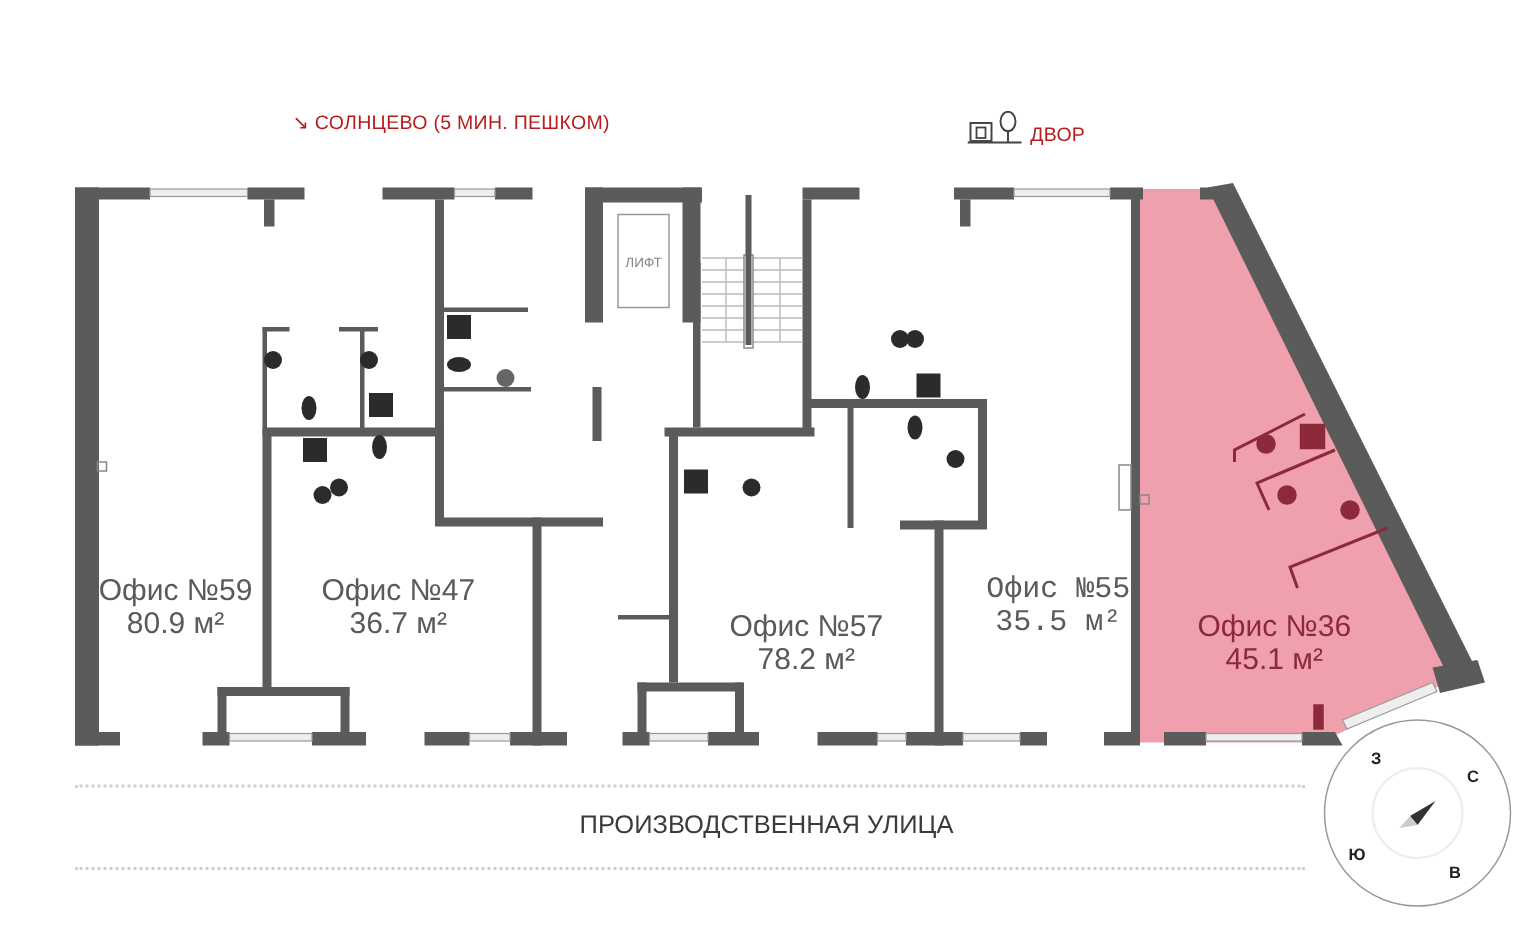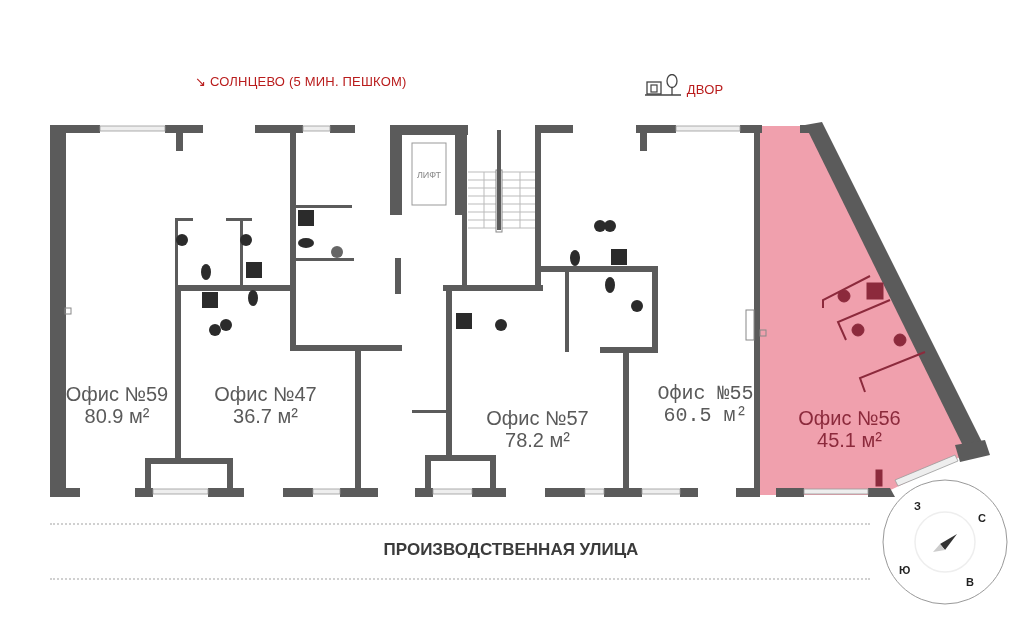--- a/index.html
+++ b/index.html
@@ -1,19 +1,19 @@
 <!DOCTYPE html>
 <html><head>
 <meta charset="utf-8">
 <style>
   html, body { margin:0; padding:0; background:#ffffff; }
   body { width:1022px; height:623px; position:relative; overflow:hidden;
          font-family:"Liberation Sans", "DejaVu Sans", sans-serif; }
   .label-top { position:absolute; top:74px; font-size:13px; color:#b91c1c; letter-spacing:0.2px; white-space:nowrap; }
-  .street { position:absolute; left:0; width:1022px; top:540px; text-align:center; font-size:17px; color:#3b3b3b;font-weight:bold; }
+  .street { position:absolute; left:0; width:1022px; top:540px; text-align:center; font-size:17px; color:#3b3b3b; }
   .dots { position:absolute; left:50px; width:820px; border-top:2px dotted #d0d0d0; }
   svg.plan { position:absolute; left:0; top:0; }
   .office { position:absolute; text-align:center; font-size:20px; color:#5a5a5a; line-height:22px; }
   .office.sel { color:#8c2a3c; }
   .compass-l { position:absolute; font-size:11px; font-weight:bold; color:#222; }
 </style>
 </head>
 <body>
 
 <div class="label-top" style="left:195px;">
@@ -189,24 +189,24 @@
 <div class="office" style="left:208px; top:383px; width:115px;">
   <div>Офис №47</div>
   <div>36.7 м²</div>
 </div>
 <div class="office" style="left:480px; top:387px; width:115px;margin-top:20px;">
   <div>Офис №57</div>
   <div>78.2 м²</div>
 </div>
 <div class="office" style="left:648px; top:383px; width:115px;font-family:Liberation Mono, monospace;">
   <div>Офис №55</div>
-  <div>60.5 м²</div>
+  <div>35.5 м²</div>
 </div>
 <div class="office sel" style="left:792px; top:407px; width:115px;">
-  <div>Офис №56</div>
+  <div>Офис №36</div>
   <div>45.1 м²</div>
 </div>
 
 <div class="dots" style="top:523px;"></div>
 <div class="street">ПРОИЗВОДСТВЕННАЯ УЛИЦА</div>
 <div class="dots" style="top:578px;"></div>
 
 <div class="compass-l" style="left:914px; top:500px;">З</div>
 <div class="compass-l" style="left:978px; top:512px;">С</div>
 <div class="compass-l" style="left:899px; top:564px;">Ю</div>

